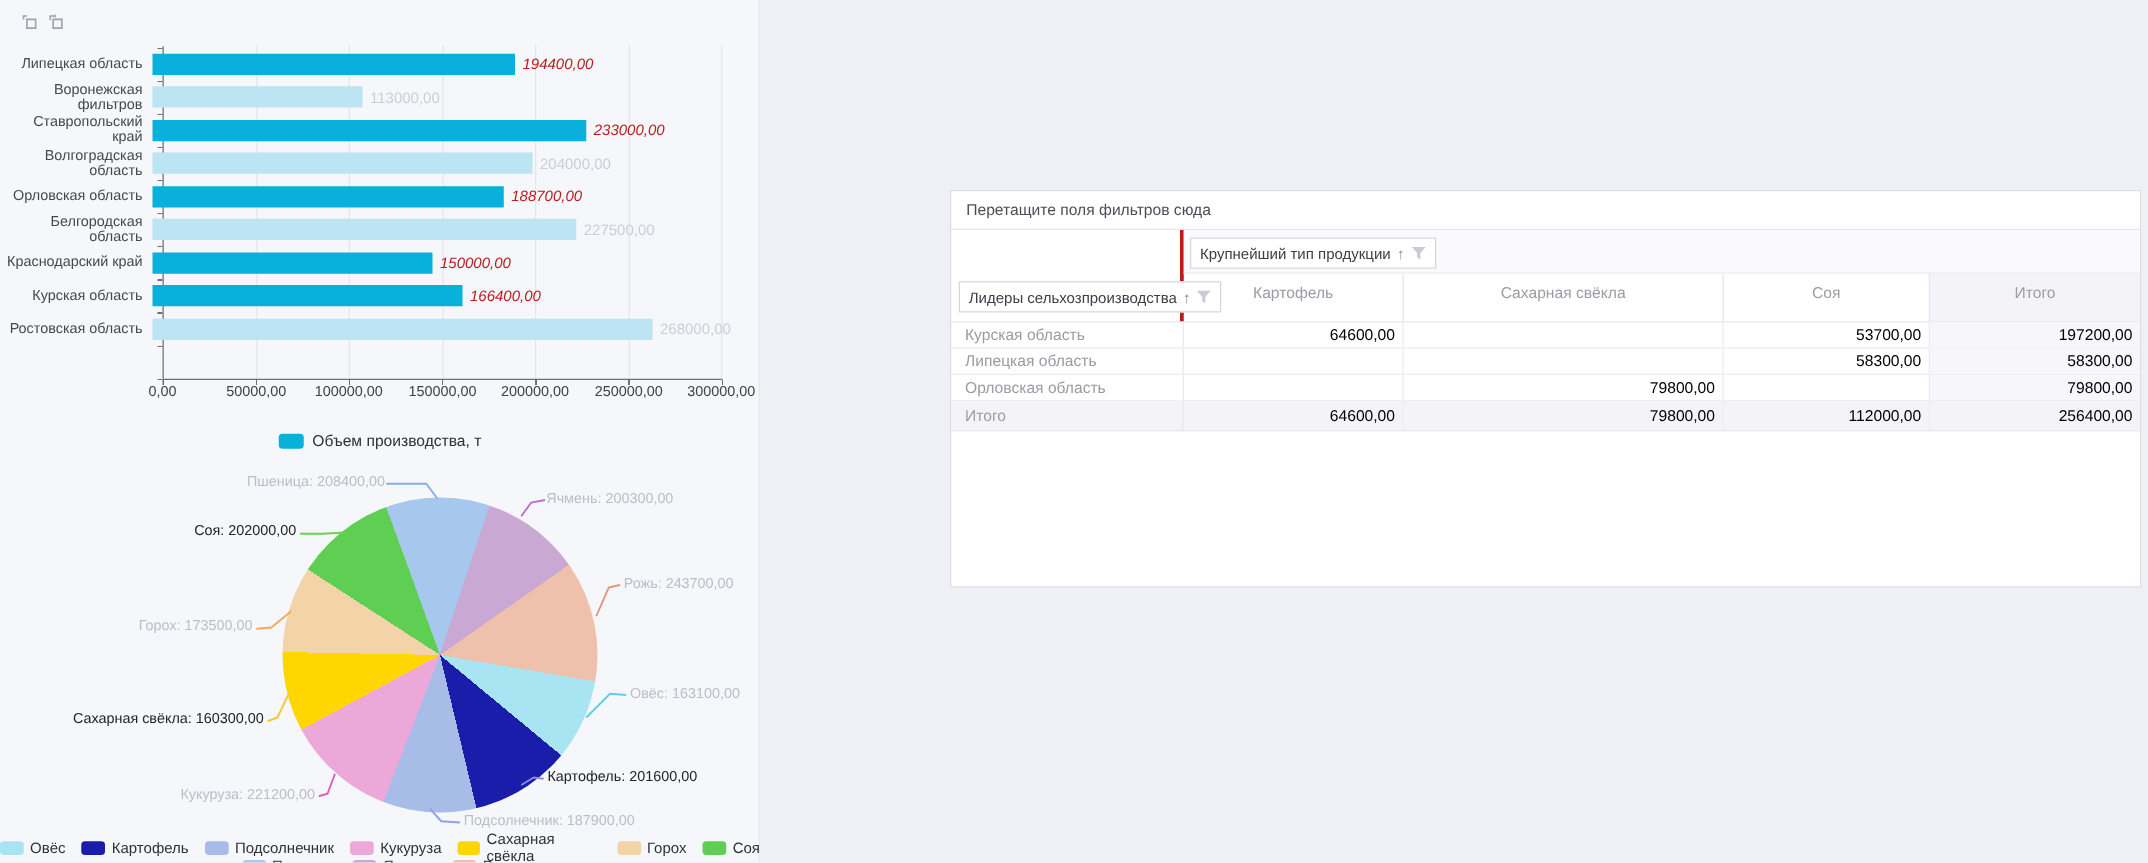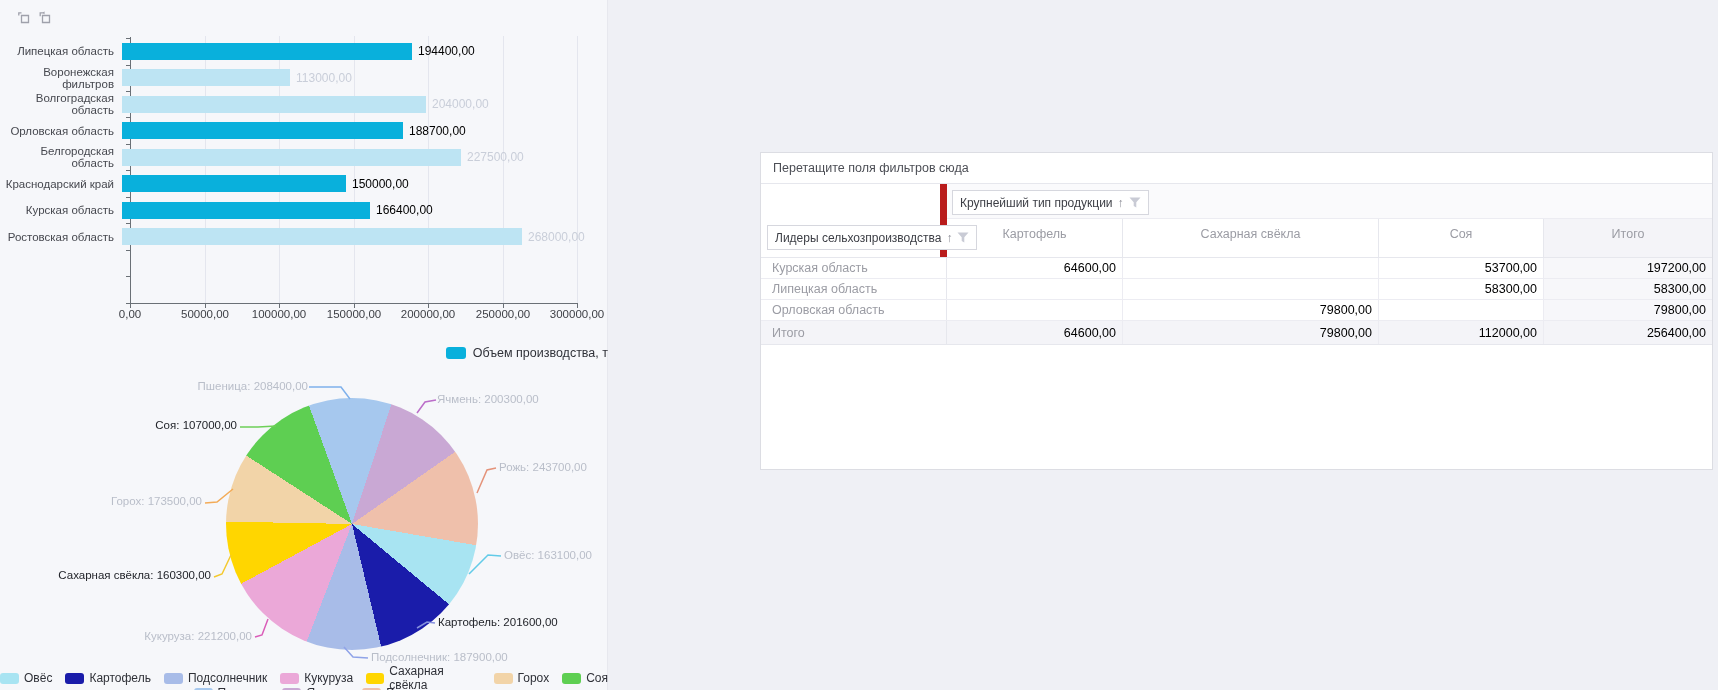--- a/index.html
+++ b/index.html
@@ -19,25 +19,25 @@
   .xaxis-line { position:absolute; left:130px; top:303px; width:448px; height:1px; background:#6a7076; }
   .xaxis-ticks { position:absolute; left:130px; top:304px; width:449px; height:4px;
                  background:repeating-linear-gradient(to right,#6a7076 0 1px,transparent 1px 74.55px); }
   .bars { position:absolute; left:0; top:38px; width:608px; }
   .bar-row { height:26.5px; display:flex; align-items:center; cursor:pointer; }
   .cat { width:122px; text-align:right; padding-right:8px; font-size:11.5px; color:#46484f; flex:none; }
   .bar { height:17px; flex:none; }
   .bar.sel { background:#09b0dc; }
   .bar.dim { background:#bde4f3; }
   .val { margin-left:6px; font-size:12px; white-space:nowrap; }
-  .val.sel { color:#000000; }
+  .val.sel { color:#b91c1c;font-style:italic; }
   .val.dim { color:#c9ced9; }
   .tick { position:absolute; top:308px; transform:translateX(-50%); font-size:11.5px; color:#3f4147; white-space:nowrap; }
 
-  .bar-legend { position:absolute; left:0; top:346px; width:608px; display:flex; justify-content:flex-end; align-items:center; gap:7px; }
+  .bar-legend { position:absolute; left:0; top:346px; width:608px; display:flex; justify-content:center; align-items:center; gap:7px; }
   .bar-legend .sw { width:20px; height:12px; border-radius:3px; background:#09b0dc; }
   .bar-legend .lt { font-size:12.5px; color:#2f3138; }
 
   
   .pie { position:absolute; left:226px; top:398px; width:252px; height:252px; border-radius:50%; cursor:pointer;
     background:conic-gradient(from -20deg,
       #a6c8ee 0 38.24deg,
       #c9a8d4 38.24deg 74.99deg,
       #efc0ab 74.99deg 119.70deg,
       #a8e4f2 119.70deg 149.63deg,
@@ -56,21 +56,21 @@
   .pie-legend.r1 { top:664px; }
   .pie-legend.r2 { top:686px; }
   .li { display:flex; align-items:center; gap:5px; }
   .li .sw { width:19px; height:11px; border-radius:3px; }
   .li .lt { font-size:12px; color:#2f3138; }
 
   
   .pivot-card { position:absolute; left:760px; top:152px; width:953px; height:318px; background:#fff; border:1px solid #dcdde3; }
   .filter-row { height:31px; line-height:30px; padding-left:12px; font-size:12.5px; color:#4c4e55; border-bottom:1px solid #e6e7ed; }
   .pivot-top { display:flex; height:74px; border-bottom:1px solid #e6e7ed; }
-  .row-field-cell { width:186px; flex:none; border-right:7px solid #b91c1c; position:relative;padding-left:24px; }
+  .row-field-cell { width:186px; flex:none; border-right:3px solid #b91c1c; position:relative;padding-left:24px; }
   .row-field-cell .chip { position:absolute; left:6px; bottom:7px; }
   .col-area { flex:1; display:flex; flex-direction:column; }
   .col-chip-row { height:35px; background:#fafafc; border-bottom:1px solid #ececf2; position:relative; }
   .col-chip-row .chip { position:absolute; left:5px; top:6px; }
   .col-headers { flex:1; display:flex; }
   .ch { border-right:1px solid #e6e7ed; padding-top:8px; text-align:center; font-size:12.5px; color:#9b9ca4; }
   .ch.c0 { width:176px; }
   .ch.c1 { width:256px; }
   .ch.c2 { width:165px; }
   .ch.c3 { flex:1; border-right:none; background:#f4f4f8; }
@@ -121,20 +121,25 @@
         <span class="cat">Липецкая область</span>
         <div class="bar sel" style="width:290px"></div>
         <span class="val sel">194400,00</span>
       </div>
       <div class="bar-row">
         <span class="cat">Воронежская фильтров</span>
         <div class="bar dim" style="width:168px"></div>
         <span class="val dim">113000,00</span>
       </div>
       <div class="bar-row">
+        <span class="cat">Ставропольский край</span>
+        <div class="bar sel" style="width:347px"></div>
+        <span class="val sel">233000,00</span>
+      </div>
+      <div class="bar-row">
         <span class="cat">Волгоградская область</span>
         <div class="bar dim" style="width:304px"></div>
         <span class="val dim">204000,00</span>
       </div>
       <div class="bar-row">
         <span class="cat">Орловская область</span>
         <div class="bar sel" style="width:281px"></div>
         <span class="val sel">188700,00</span>
       </div>
       <div class="bar-row">
@@ -190,21 +195,21 @@
 
   <span class="plabel dim" style="right:299px; top:380px">Пшеница: 208400,00</span>
   <span class="plabel dim" style="left:437px; top:393px">Ячмень: 200300,00</span>
   <span class="plabel dim" style="left:499px; top:461px">Рожь: 243700,00</span>
   <span class="plabel dim" style="left:504px; top:549px">Овёс: 163100,00</span>
   <span class="plabel sel" style="left:438px; top:616px">Картофель: 201600,00</span>
   <span class="plabel dim" style="left:371px; top:651px">Подсолнечник: 187900,00</span>
   <span class="plabel dim" style="right:355px; top:630px">Кукуруза: 221200,00</span>
   <span class="plabel sel" style="right:396px; top:569px">Сахарная свёкла: 160300,00</span>
   <span class="plabel dim" style="right:405px; top:495px">Горох: 173500,00</span>
-  <span class="plabel sel" style="right:370px; top:419px">Соя: 107000,00</span>
+  <span class="plabel sel" style="right:370px; top:419px">Соя: 202000,00</span>
 
   <div class="pie-legend r1">
     <div class="li">
         <div class="sw" style="background:#a8e4f2"></div>
         <span class="lt">Овёс</span>
       </div>
     <div class="li">
         <div class="sw" style="background:#1a1caa"></div>
         <span class="lt">Картофель</span>
       </div>

